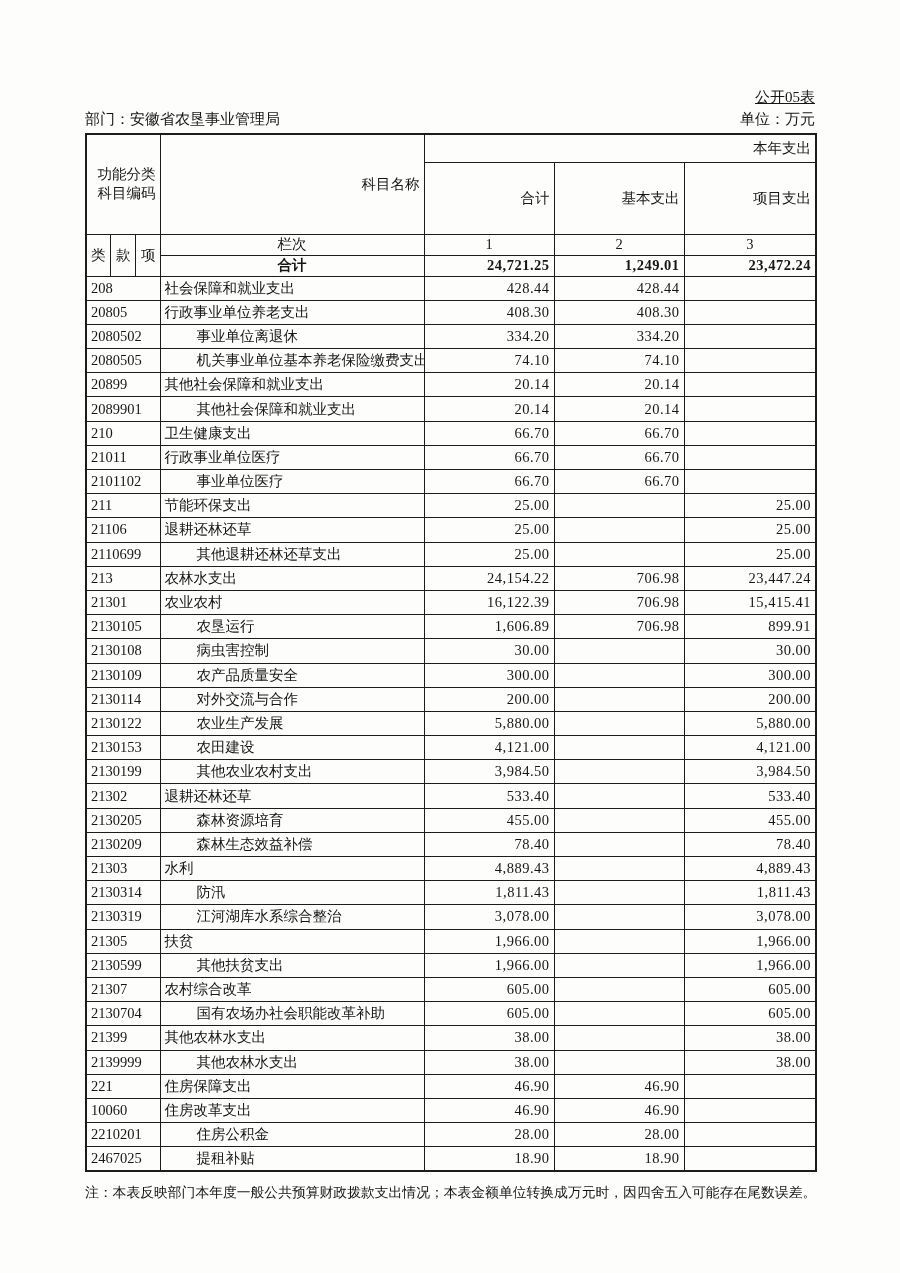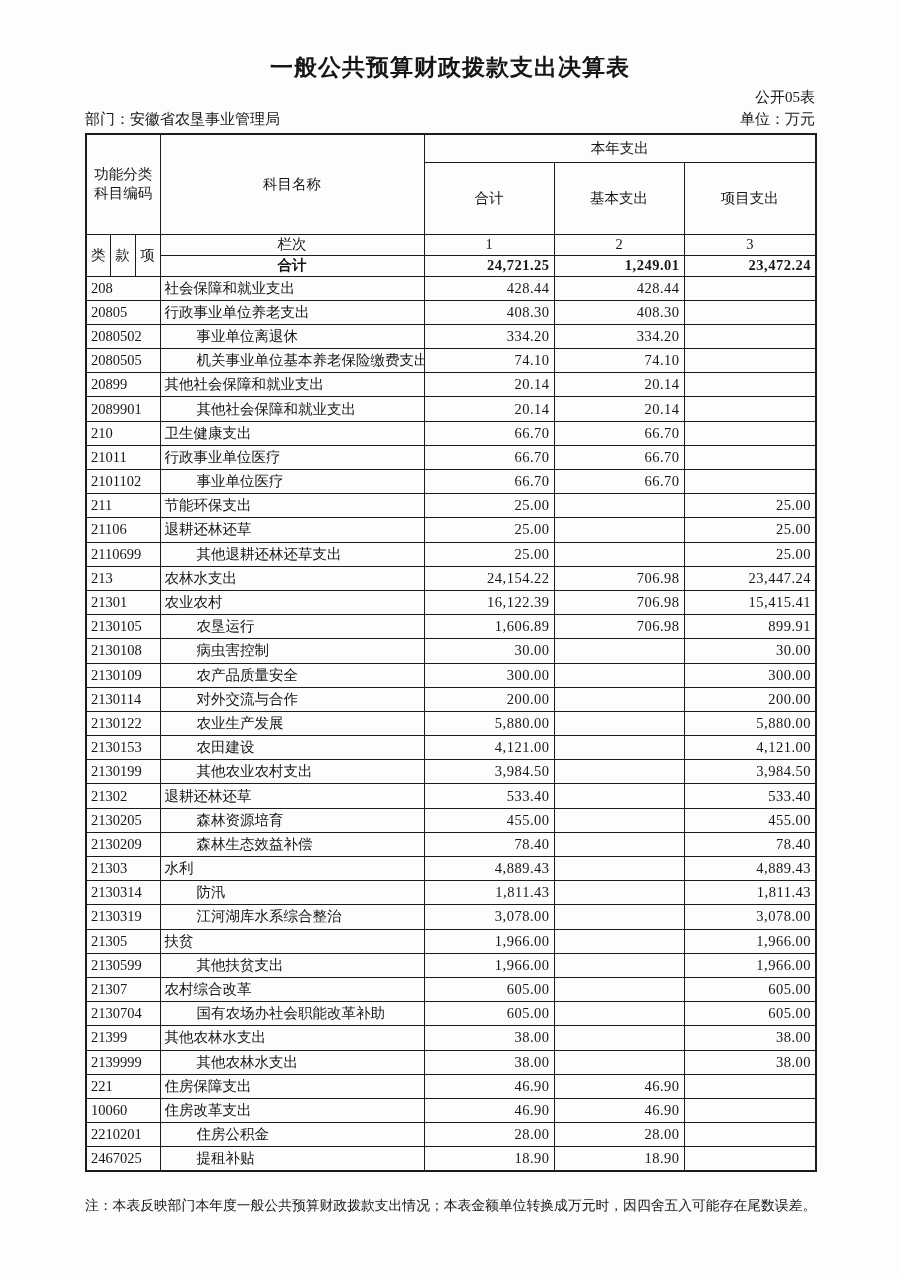--- a/index.html
+++ b/index.html
@@ -17,20 +17,21 @@
   }
   .doc-title{
     position:absolute;top:52px;left:0;width:100%;
     text-align:center;
     font-size:23px;font-weight:bold;
     letter-spacing:1px;
   }
   .form-code{
     position:absolute;top:88px;right:85px;
     font-size:15px;
+    text-decoration:underline;
   }
   .meta-row{
     position:absolute;top:110px;left:85px;width:730px;
     display:flex;justify-content:space-between;
     font-size:15px;
   }
   table.fiscal{
     position:absolute;top:133px;left:85px;
     width:730px;
     border-collapse:collapse;
@@ -39,56 +40,54 @@
   }
   table.fiscal td,table.fiscal th{
     border:1.5px solid #1c1c1c;
     padding:0 4px;
     font-weight:normal;
     vertical-align:middle;
     overflow:hidden;
     white-space:nowrap;
   }
   table.fiscal{border:2px solid #1c1c1c;}
-  th.hdr{text-align:center;font-weight:600;}
+  th.hdr{text-align:right;font-weight:600;}
   .h-top{height:28px;}
   .h-big{height:72px;}
   .h-sub{height:21px;}
   td.lanci-label,td.total-label{text-align:center;}
   td.total-label,tr.totals-row td{font-weight:bold;}
   td.num{
     text-align:right;
     font-family:"Liberation Serif","DejaVu Serif",serif;
     letter-spacing:0.5px;
     padding-right:5px;
   }
   td.lanci-num{text-align:center;letter-spacing:0;}
   tbody.rows tr{height:24.2px;}
   td.code-cell{padding-left:4px;}
   td.name-cell{padding-left:5px;}
   td.name-cell.indent{padding-left:36px;}
   .foot-note{
     position:absolute;top:1184px;left:85px;width:760px;
     font-size:13.8px;
     white-space:nowrap;
-    margin-top:13px;
   }
   .page-number{
     position:absolute;top:1204px;left:0;width:100%;
     text-align:center;
     font-size:15px;
     font-family:"Liberation Sans","DejaVu Sans",sans-serif;
   }
 </style>
 </head>
 <body>
 
 <div class="page">
 
-  <div class="doc-title">一般公共预算财政拨款支出决算表</div>
 
   <div class="form-code">公开05表</div>
 
   <div class="meta-row">
     <span>部门：安徽省农垦事业管理局</span>
     <span>单位：万元</span>
   </div>
 
   <table class="fiscal">
     <colgroup>

